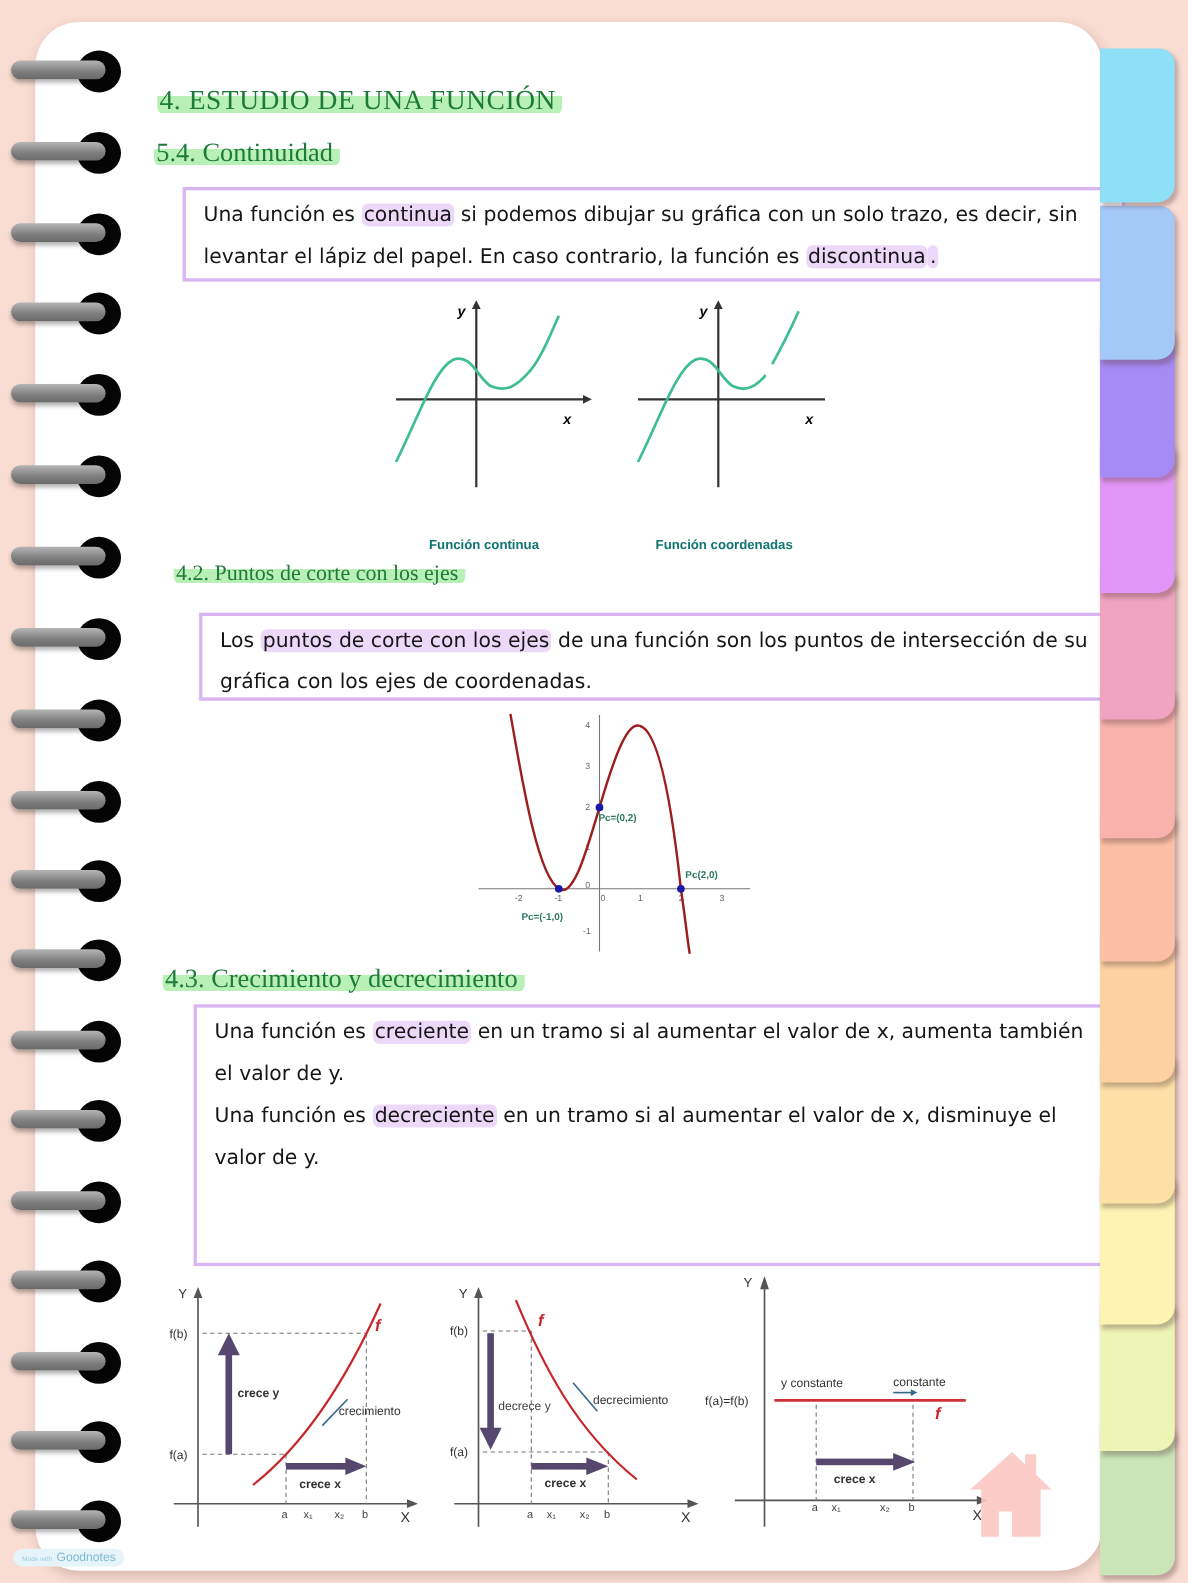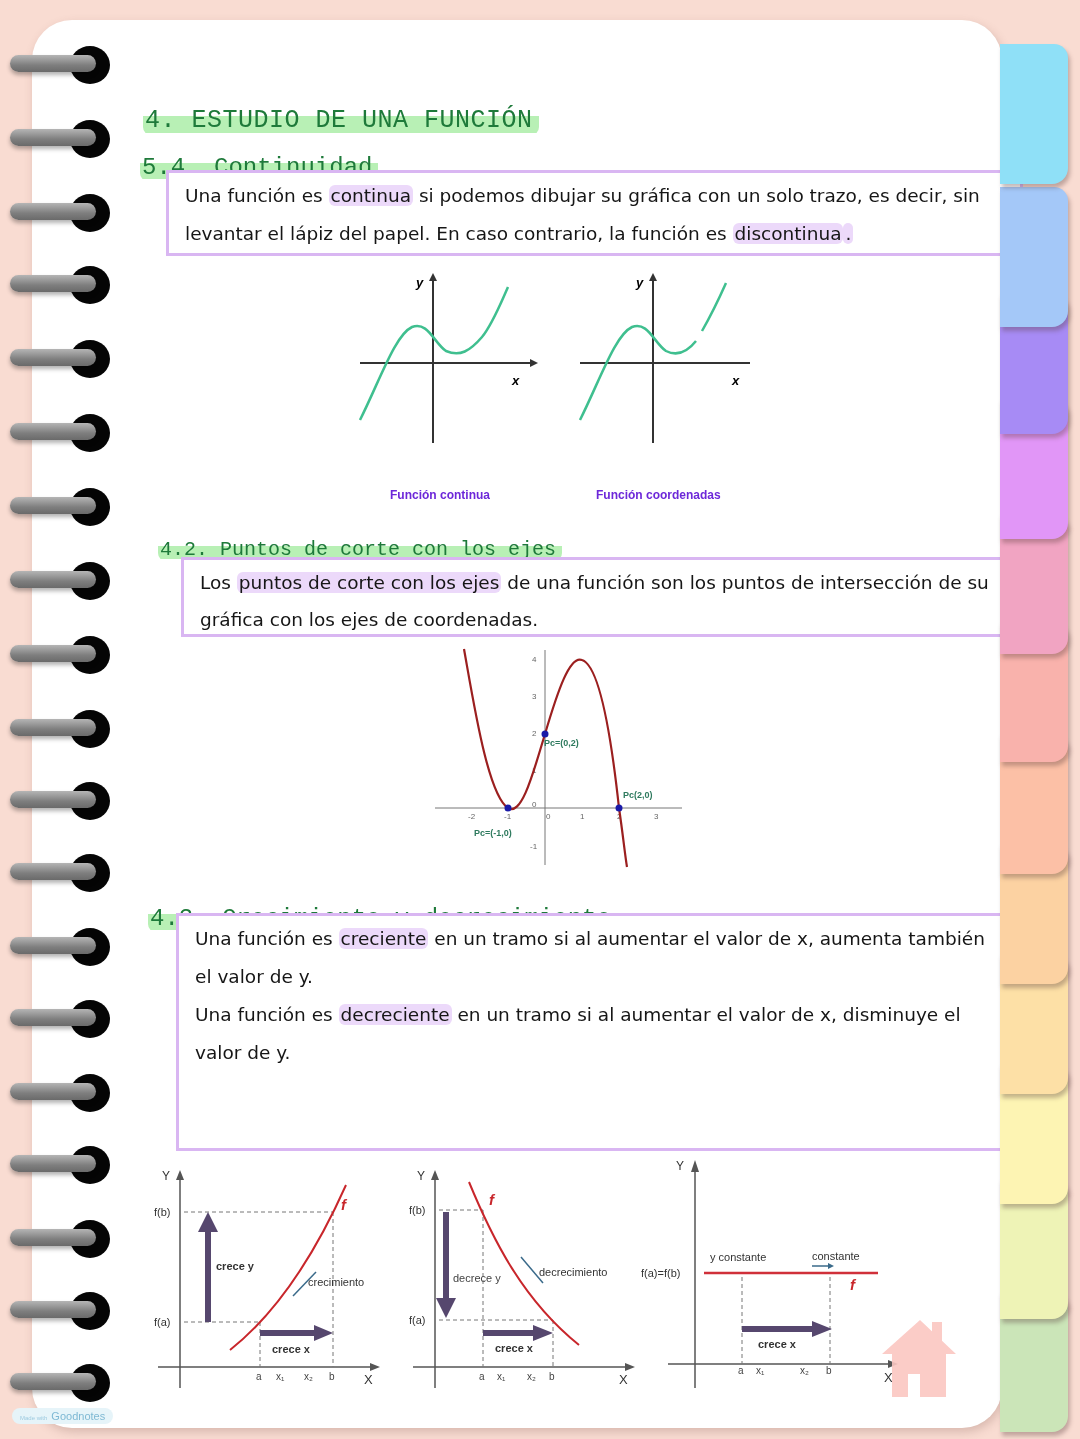--- a/index.html
+++ b/index.html
@@ -28,38 +28,38 @@
     position: absolute; left: 60px; top: 0; width: 40px; height: 38px;
     border-radius: 50%; background: #050505;
   }
   .ring .bar {
     position: absolute; left: 0; top: 9px; width: 86px; height: 17px;
     border-radius: 9px;
     background: linear-gradient(#b5b5b5, #7e7e7e 60%, #6a6a6a);
     box-shadow: 0 3px 4px rgba(0,0,0,0.3);
   }
   .h-title {
-    position: absolute; font-family: Liberation Mono, monospace;
-    color: #1e7a3a; white-space: nowrap; margin-top: 28px;
+    position: absolute; font-family: Liberation Serif, serif;
+    color: #1e7a3a; white-space: nowrap;
   }
   .h-title span {
     background: linear-gradient(transparent 35%, #b8f0b5 35%, #b8f0b5 92%, transparent 92%);
     border-radius: 8px; padding: 0 6px 0 2px;
   }
   .box {
     position: absolute; border: 3px solid #d9b6f2; background: #fff;
     font-size: 18.5px; color: #161616; line-height: 38px;
     padding: 4px 16px;
     margin-left: 38px;
   }
   .hl { background: #ecd9fa; border-radius: 6px; padding: 0 2px; }
   .fig { position: absolute; }
   .caption {
     position: absolute; font-family: "Liberation Sans", sans-serif;
-    font-weight: bold; font-size: 12px; color: #6d28d9;
+    font-weight: bold; font-size: 12px; color: #0f766e;
   }
   .gn {
     position: absolute; left: 12px; top: 1408px;
     background: #e6f4f9; border-radius: 10px; padding: 2px 8px;
     font-size: 11px; color: #7fb9d4; font-family: "Liberation Sans", sans-serif;
   }
   .gn small { font-size: 6px; color: #9fcbe0; margin-right: 4px; }
   svg text { font-family: "Liberation Sans", sans-serif; }
 </style>
 </head>

